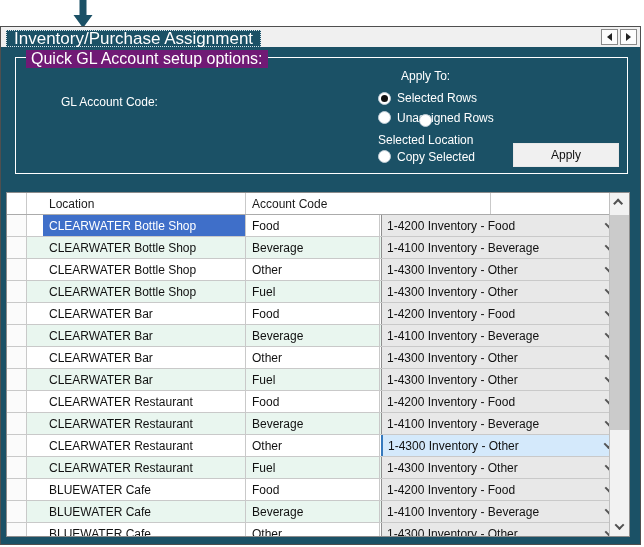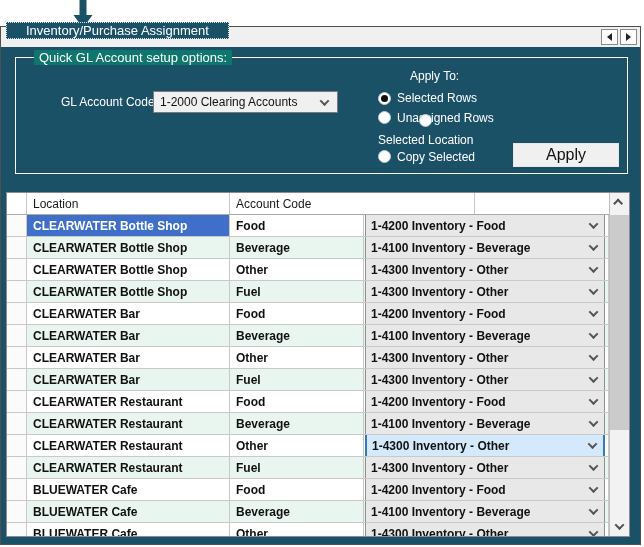--- a/index.html
+++ b/index.html
@@ -11,85 +11,85 @@
   
   .winframe{
     position:absolute; left:0; top:26px; width:641px; height:519px;
     box-sizing:border-box; border:1px solid #4f4f4f; background:#f0f0f0;
   }
   
   .anno-arrow{ position:absolute; left:73px; top:0; width:20px; height:28px; }
   
   .tabstrip{ position:absolute; left:1px; top:27px; width:639px; height:20px; background:#f0f0f0; }
   .tab{
-    position:absolute; left:5px; bottom:8px; height:17px; box-sizing:border-box;
-    background:#1b5166; color:#ffffff; font-size:13px; line-height:14px;
-    padding:1px 19px 2px; border:1px dotted #d9e5eb; white-space:nowrap;
+    position:absolute; left:5px; bottom:0; height:17px; box-sizing:border-box;
+    background:#1b5166; color:#ffffff; font-size:17px; line-height:14px;
+    padding:1px 7px 2px; border:1px dotted #d9e5eb; white-space:nowrap;
   }
   .tabnavs{ position:absolute; right:3px; top:2px; display:flex; gap:2px; }
   .navbtn{
     width:17px; height:16px; box-sizing:border-box; background:#fdfdfd;
     border:1px solid #8a8a8a; display:flex; align-items:center; justify-content:center;
   }
   .tri-left{ width:0;height:0;border-top:4px solid transparent;border-bottom:4px solid transparent;border-right:5px solid #222; }
   .tri-right{ width:0;height:0;border-top:4px solid transparent;border-bottom:4px solid transparent;border-left:5px solid #222; }
   
   .body-teal{ position:absolute; left:1px; top:47px; width:639px; height:497px; background:#1b5166; }
   
   .groupbox{
     position:absolute; left:15px; top:57px; width:613px; height:117px;
     box-sizing:border-box; border:1px solid #ffffff; color:#ffffff;
   }
   .legend{
-    position:absolute; top:-8px; left:10px; background:#0f766e; padding:0 5px;
-    font-size:13px; white-space:nowrap;margin-left:8px;
+    position:absolute; top:-8px; left:10px; background:#701a75; padding:0 5px;
+    font-size:16px; white-space:nowrap;
   }
   .gl-label{ position:absolute; left:45px; top:37px; color:#fff; }
   .gl-combo{
     position:absolute; left:137px; top:33px; width:185px; height:22px; box-sizing:border-box;
     background:#f0f0f0; border:1px solid #7b7b7b; color:#111;
     display:flex; align-items:center; padding-left:6px;
   }
   .gl-combo .chev{ margin-left:auto; margin-right:9px; }
   .chev{
     width:7px; height:7px; box-sizing:border-box; flex:none;
     border-right:2px solid #555; border-bottom:2px solid #555;
     transform:rotate(45deg) translate(-1px,-1px);
   }
-  .applyto-label{ position:absolute; left:394px; top:11px; color:#fff; }
+  .applyto-label{ position:absolute; left:385px; top:11px; color:#fff; }
   .radio-row{ position:absolute; left:362px; display:flex; align-items:center; gap:6px; color:#fff; height:14px;text-align:center; }
   .radio{
     width:13px; height:13px; border-radius:50%; background:#ffffff; box-sizing:border-box;
     border:1px solid #bfcdd6; position:relative; flex:none;
   }
   .radio.on::after{
     content:""; position:absolute; left:2px; top:2px; width:7px; height:7px;
     border-radius:50%; background:#111;
   }
   .apply-btn{
     position:absolute; left:497px; top:85px; width:106px; height:24px; box-sizing:border-box;
     background:#f0f0f0; border:1px solid #e8e8e8; color:#111;
-    display:flex; align-items:center; justify-content:center; font-size:16px;
+    display:flex; align-items:center; justify-content:center; font-size:12px;
   }
   
   .grid{
     position:absolute; left:6px; top:192px; width:624px; height:345px;
     box-sizing:border-box; border:1px solid #8c8c8c; background:#ffffff; overflow:hidden;
   }
   .ghead{ display:flex; height:22px; box-sizing:border-box; background:#ffffff; border-bottom:1px solid #ababab; }
   .cell{ box-sizing:border-box; border-right:1px solid #c9c9c9; overflow:hidden; white-space:nowrap;
          display:flex; align-items:center; }
   .c-hdr{ width:20px; background:#fafafa; flex:none; }
-  .c-loc{ width:203px; padding-left:6px; flex:none; }
+  .c-loc{ width:203px; padding-left:6px; flex:none;margin-left:16px; }
   .c-grp{ width:134px; padding-left:6px; flex:none; }
   .c-acct{ width:245px; flex:none; padding:0; }
   .ghead .cell{ background:#ffffff; color:#1a1a1a; }
   .grow{ display:flex; height:22px; box-sizing:border-box; border-bottom:1px solid #c9c9c9; background:#ffffff; }
   .grow.alt{ background:#e9f6ef; }
-  .grow .cell{ background:transparent;font-weight:bold; }
+  .grow .cell{ background:transparent; }
   .grow .c-hdr{ background:#fbfbfb; }
   .c-loc.sel{ background:#3f6fc9; color:#ffffff; }
   .combo{
     flex:1; margin:1px 3px 1px 1px; box-sizing:border-box; height:29px;
     background:#e8e8e8; border:1px solid #8f8f8f; color:#111;
     display:flex; align-items:center; padding-left:5px;
   }
   .combo .chev{ margin-left:auto; margin-right:7px; border-color:#555; }
   .combo.focus{ background:#d4e9fb; border:2px solid #3579bd; }
   
@@ -124,24 +124,20 @@
         <span class="tri-right"></span>
       </div>
     </div>
   </div>
 
   <div class="body-teal"></div>
 
   <div class="groupbox">
     <div class="legend">Quick GL Account setup options:</div>
     <div class="gl-label">GL Account Code:</div>
-    <div class="gl-combo">
-      <span>1-2000 Clearing Accounts</span>
-      <span class="chev"></span>
-    </div>
     <div class="applyto-label">Apply To:</div>
     <div id="apply-to-options">
         <div class="radio-row" style="top: 33px;">
           <span class="radio on"></span>
           <span>Selected Rows</span>
         </div>
         <div class="radio-row" style="top: 52.5px;">
           <span class="radio"></span>
           <span>Unassigned Rows</span>
         </div>

